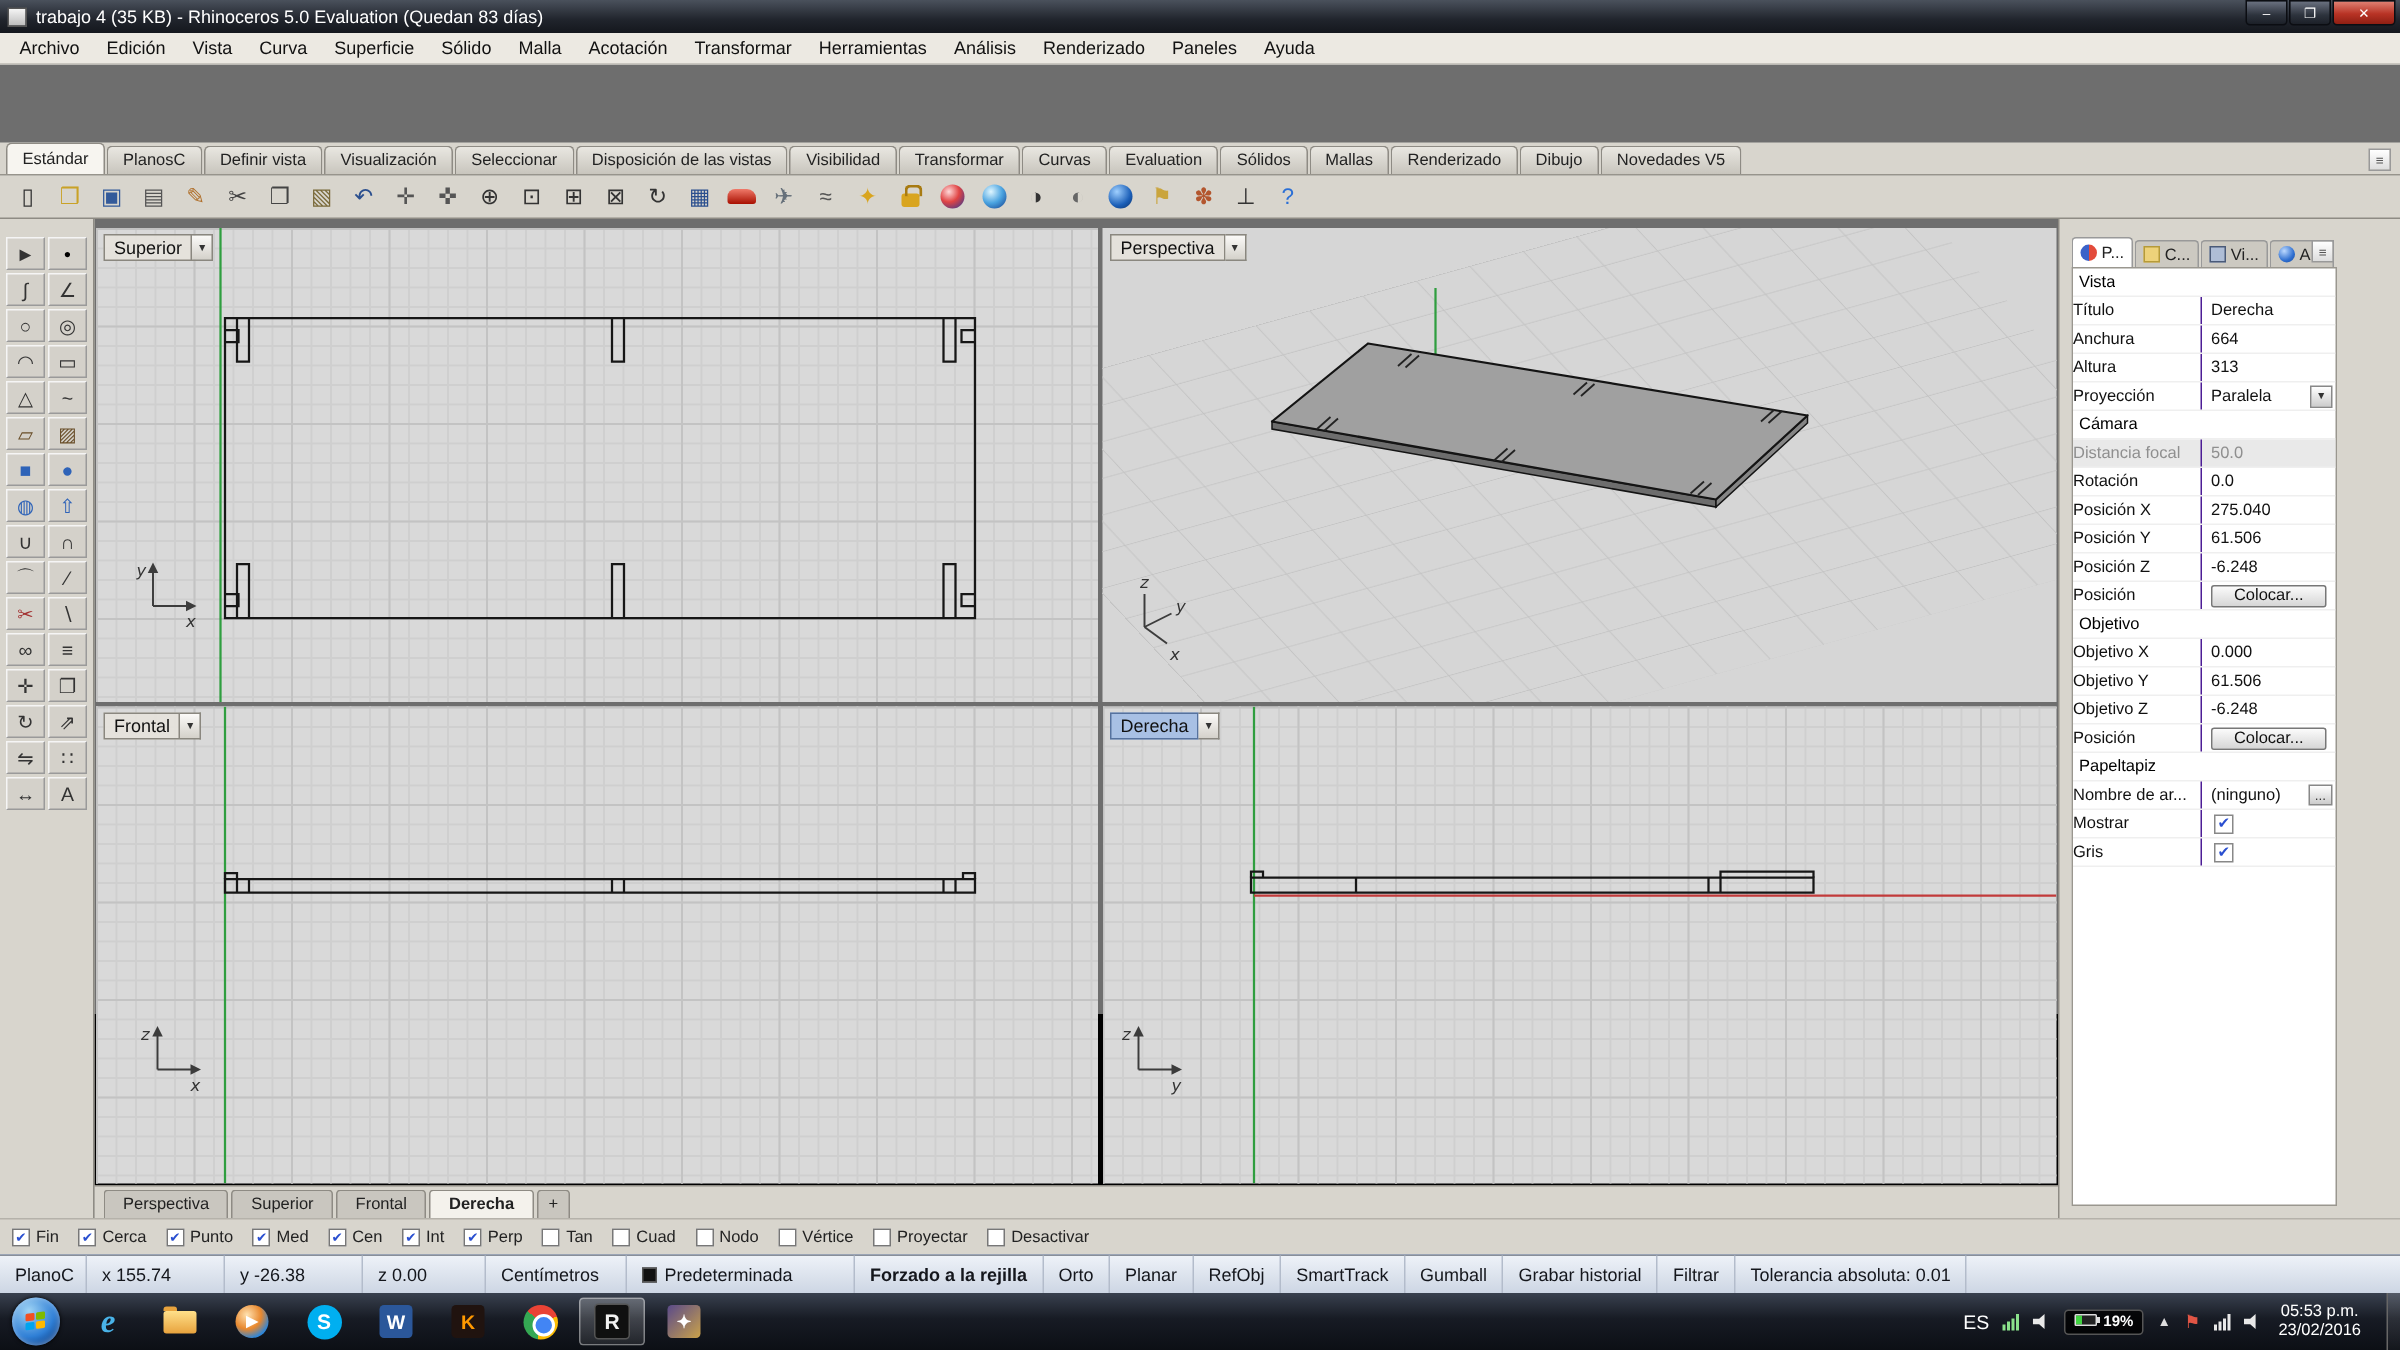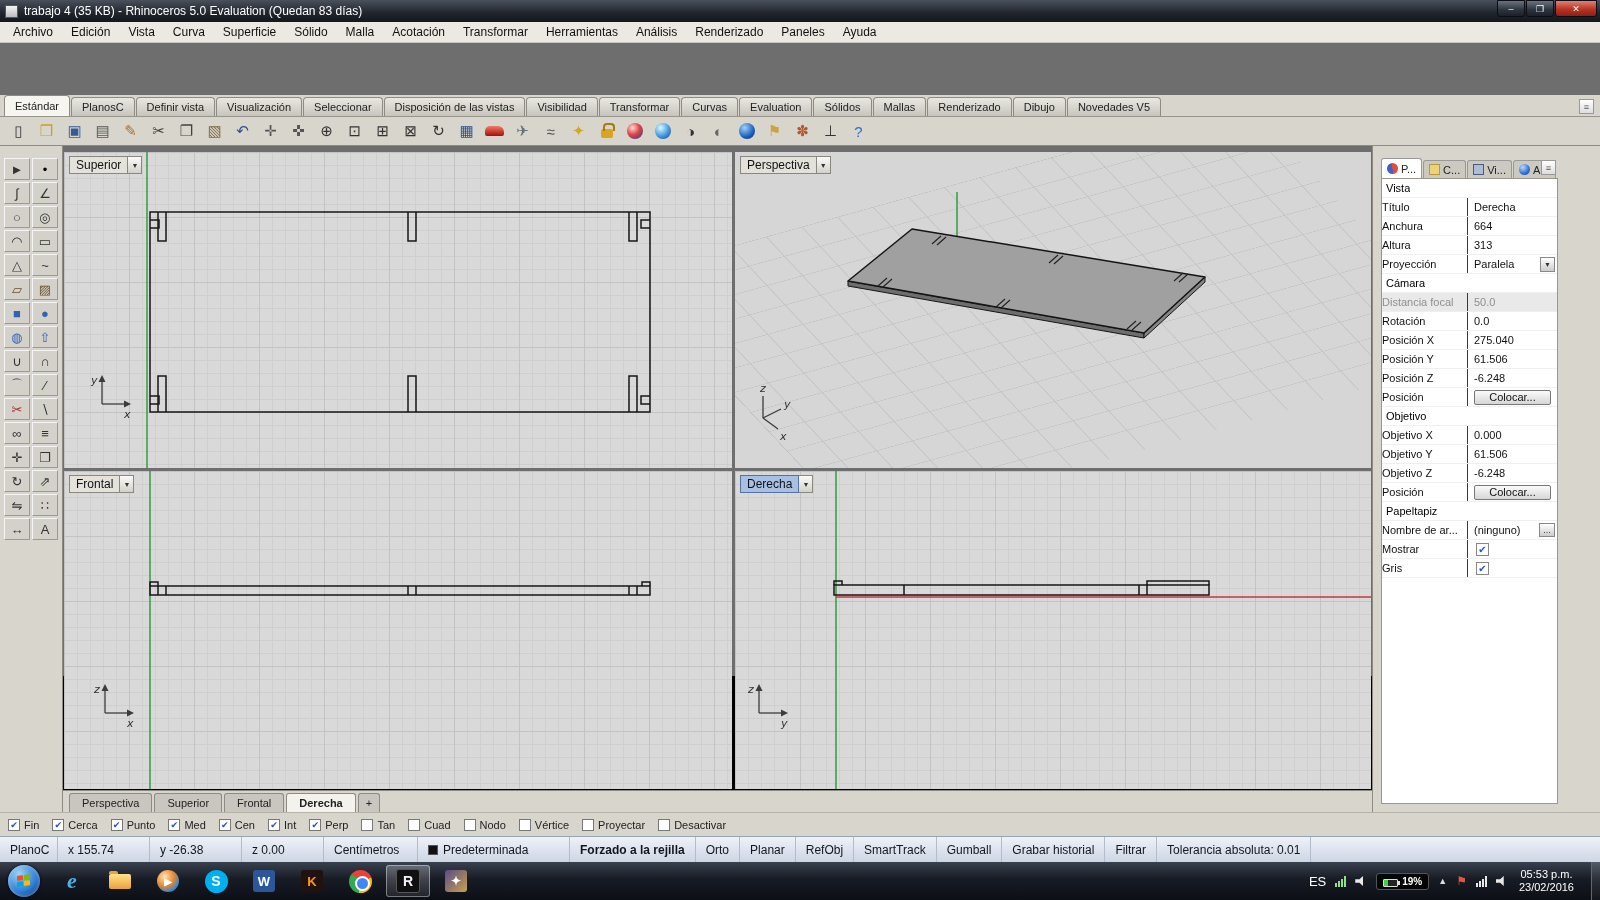--- a/index.html
+++ b/index.html
@@ -133,21 +133,21 @@
   .chrome .ai::after{content:"";position:absolute;left:6px;top:6px;width:11px;height:11px;border-radius:50%;background:#4285f4;border:2px solid #fff}
   .rhino .ai{width:24px;height:24px;border-radius:3px;background:#101010;color:#f2f2f2;font-size:14px;border:1px solid #555}
   .misc .ai{width:22px;height:22px;border-radius:3px;background:linear-gradient(135deg,#5a4a8a,#caa24a);color:#fff;font-size:12px}
   .tray{margin-left:auto;display:flex;align-items:center;gap:9px;height:100%}
   .lang{color:#fff;font-size:13px}
   .bars{display:inline-flex;align-items:flex-end;gap:1px;height:11px}
   .bars i{width:2px;background:#8be28b;display:inline-block}
   .bars i:nth-child(1){height:4px}.bars i:nth-child(2){height:6px}.bars i:nth-child(3){height:8px}.bars i:nth-child(4){height:11px}
   .bars.white i{background:#e8e8e8}
   .spk{width:12px;height:12px;background:#e8e8e8;clip-path:polygon(0 35%,35% 35%,65% 8%,65% 92%,35% 65%,0 65%)}
-  .pill{display:flex;align-items:flex-end;gap:4px;background:rgba(0,0,0,.8);border:1px solid #555;border-radius:3px;padding:2px 6px;color:#fff;font-size:10px;font-weight:bold}
+  .pill{display:flex;align-items:flex-start;gap:4px;background:rgba(0,0,0,.8);border:1px solid #555;border-radius:3px;padding:2px 6px;color:#fff;font-size:10px;font-weight:bold}
   .bat{width:15px;height:8px;border:1px solid #ddd;border-radius:1px;position:relative;background:linear-gradient(90deg,#41d341 0 30%,#222 30%)}
   .bat::after{content:"";position:absolute;right:-3px;top:1px;width:2px;height:4px;background:#ddd}
   .trayup{color:#ddd;font-size:9px}
   .trayflag{color:#e05545;font-size:12px}
   .clock{color:#fff;font-size:11px;text-align:center;line-height:13px;margin:0 2px}
   .showdesk{width:9px;height:100%;margin-left:6px;border-left:1px solid #666;background:linear-gradient(rgba(255,255,255,.14),rgba(255,255,255,.03))}
 </style>
 </head>
 <body>
 

